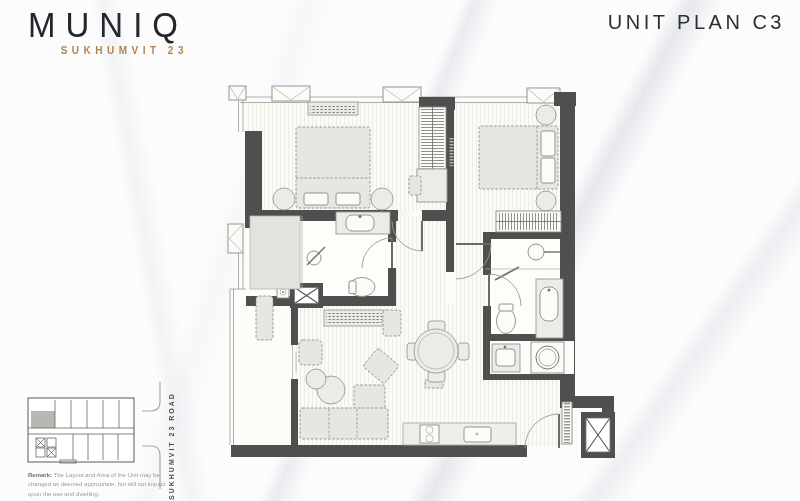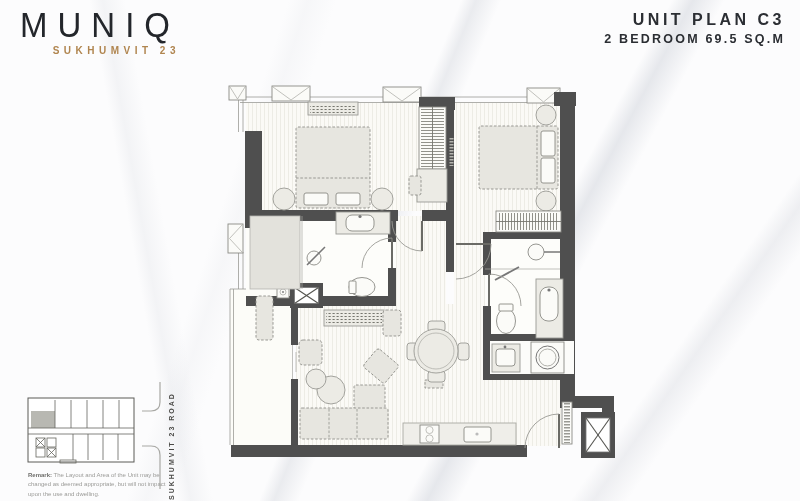--- a/index.html
+++ b/index.html
@@ -7,30 +7,30 @@
     position:relative;width:800px;height:501px;overflow:hidden;
     font-family:"Liberation Sans", sans-serif;
     background-color:#fcfcfd;
     background-image:
       linear-gradient(112deg, rgba(187,192,202,0) 46%, rgba(187,192,202,.28) 47.5%, rgba(187,192,202,0) 50%),
       linear-gradient(118deg, rgba(178,184,196,0) 63%, rgba(178,184,196,.30) 65%, rgba(178,184,196,0) 68%),
       linear-gradient(80deg,  rgba(200,204,212,0) 20%, rgba(200,204,212,.18) 21.5%, rgba(200,204,212,0) 24%),
       linear-gradient(125deg, rgba(203,206,214,0) 80%, rgba(203,206,214,.30) 82%, rgba(203,206,214,0) 85%),
       linear-gradient(108deg, rgba(210,213,220,0) 30%, rgba(210,213,220,.14) 32%, rgba(210,213,220,0) 35%);
   }
-  .brand{position:absolute;left:20px;top:8px;text-align:center;}
+  .brand{position:absolute;left:28px;top:8px;text-align:center;}
   .brand-name{
     font-size:33px;font-weight:300;letter-spacing:10px;color:#23262b;
     transform:scaleY(1.04);line-height:1.1;white-space:nowrap;
   }
   .brand-sub{
     margin-top:1px;font-size:10px;font-weight:bold;letter-spacing:4.5px;color:#b0854f;white-space:nowrap;text-align:right;
   }
   .plan-title{position:absolute;right:15px;top:11px;text-align:right;color:#2b2e33;}
-  .plan-title .l1{font-size:16px;font-weight:bold;letter-spacing:3.5px;white-space:nowrap;}
+  .plan-title .l1{font-size:20px;font-weight:normal;letter-spacing:3.5px;white-space:nowrap;}
   .plan-title .l2{font-size:12.5px;font-weight:bold;letter-spacing:2.2px;margin-top:3px;white-space:nowrap;}
   .road-label{
     position:absolute;left:168px;top:392px;height:108px;
     writing-mode:vertical-rl;transform:rotate(180deg);
     font-size:7px;font-weight:bold;letter-spacing:2px;color:#4a4a47;white-space:nowrap;
   }
   .remark{position:absolute;left:28px;top:471px;width:140px;font-size:6px;line-height:1.55;color:#9b9b98;}
   .remark b{color:#6e6e6b;}
   svg{position:absolute;left:0;top:0;}
   
@@ -50,21 +50,20 @@
 
 <div class="canvas">
 
   <div class="brand">
     <div class="brand-name">MUNIQ</div>
     <div class="brand-sub">SUKHUMVIT 23</div>
   </div>
 
   <div class="plan-title">
     <div class="l1">UNIT PLAN C3</div>
-    <div class="l2">2 BEDROOM 69.5 SQ.M</div>
   </div>
 
   <svg width="800" height="501" viewBox="0 0 800 501">
     <defs>
       <pattern id="wood" width="4" height="8" patternUnits="userSpaceOnUse">
         <rect width="4" height="8" fill="#fbfaf6"></rect>
         <line x1="0.5" y1="0" x2="0.5" y2="8" stroke="#eae8e1" stroke-width="0.8"></line>
       </pattern>
       <pattern id="rungsH" width="6" height="3" patternUnits="userSpaceOnUse">
         <line x1="0" y1="1.5" x2="6" y2="1.5" stroke="#77776f" stroke-width="0.8"></line>

